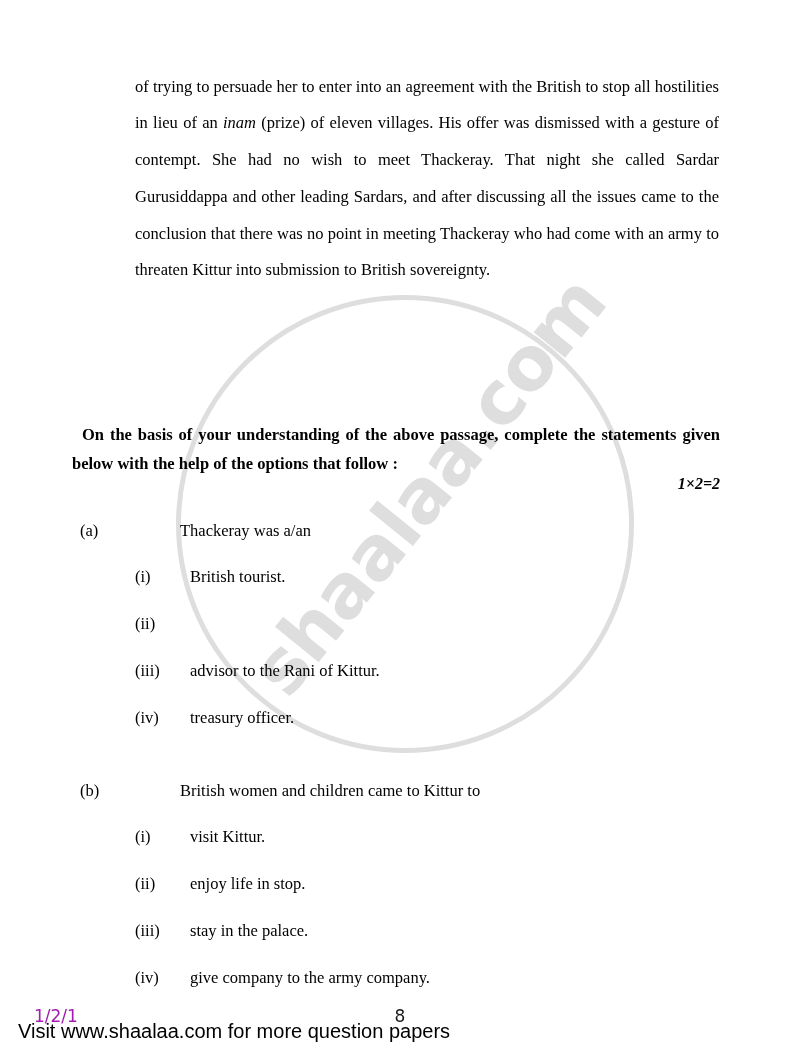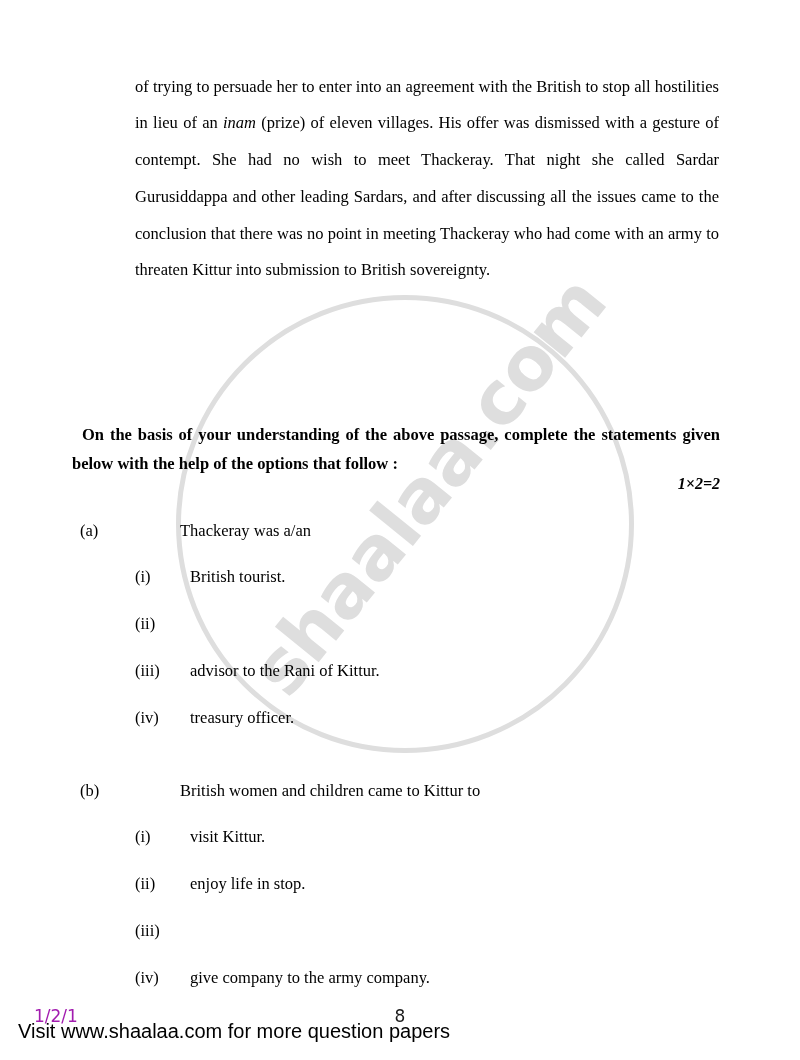--- a/index.html
+++ b/index.html
@@ -218,20 +218,21 @@
       <div class="orow" style="height:47px;">
         <span class="onum">(i)</span>
         <span class="otext">visit Kittur.</span>
       </div>
       <div class="orow" style="height:47px;">
         <span class="onum">(ii)</span>
         <span class="otext">enjoy life in stop.</span>
       </div>
       <div class="orow" style="height:47px;">
         <span class="onum">(iii)</span>
+        <span class="otext">stay in the palace.</span>
       </div>
       <div class="orow" style="height:47px;">
         <span class="onum">(iv)</span>
         <span class="otext">give company to the army company.</span>
       </div>
     </div>
 
   </div>
 
   <div class="footer-code">1/2/1</div>

